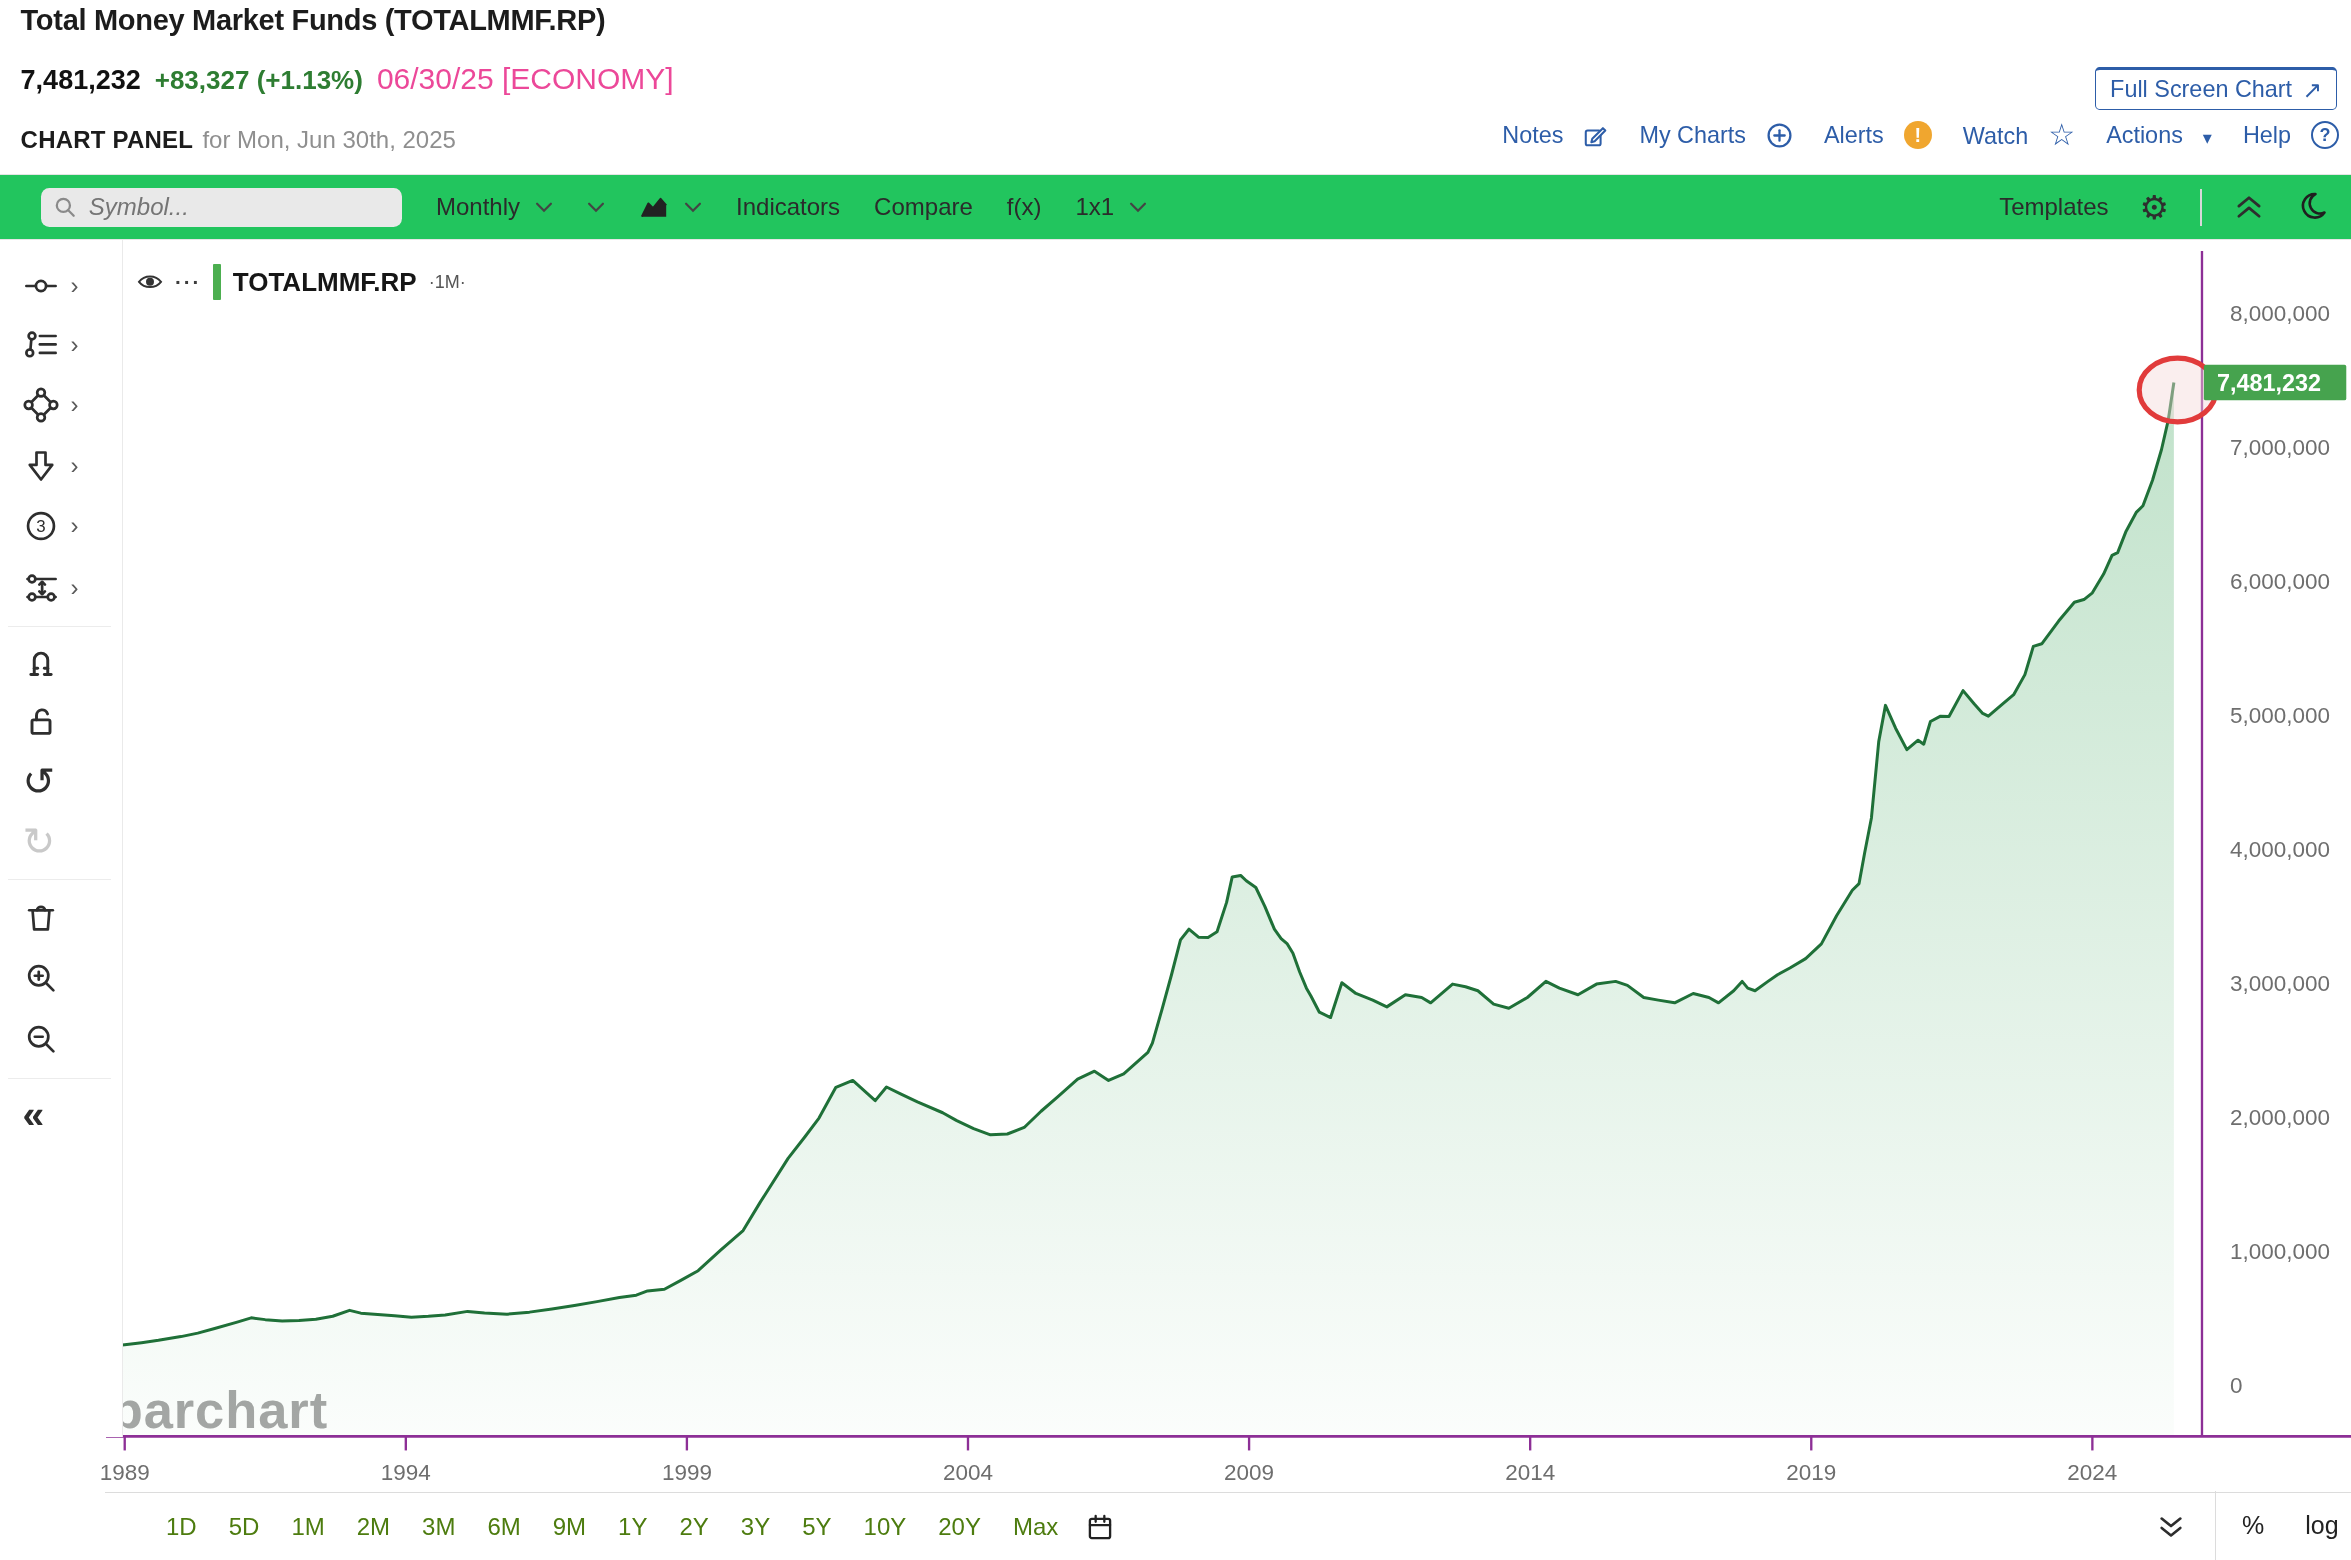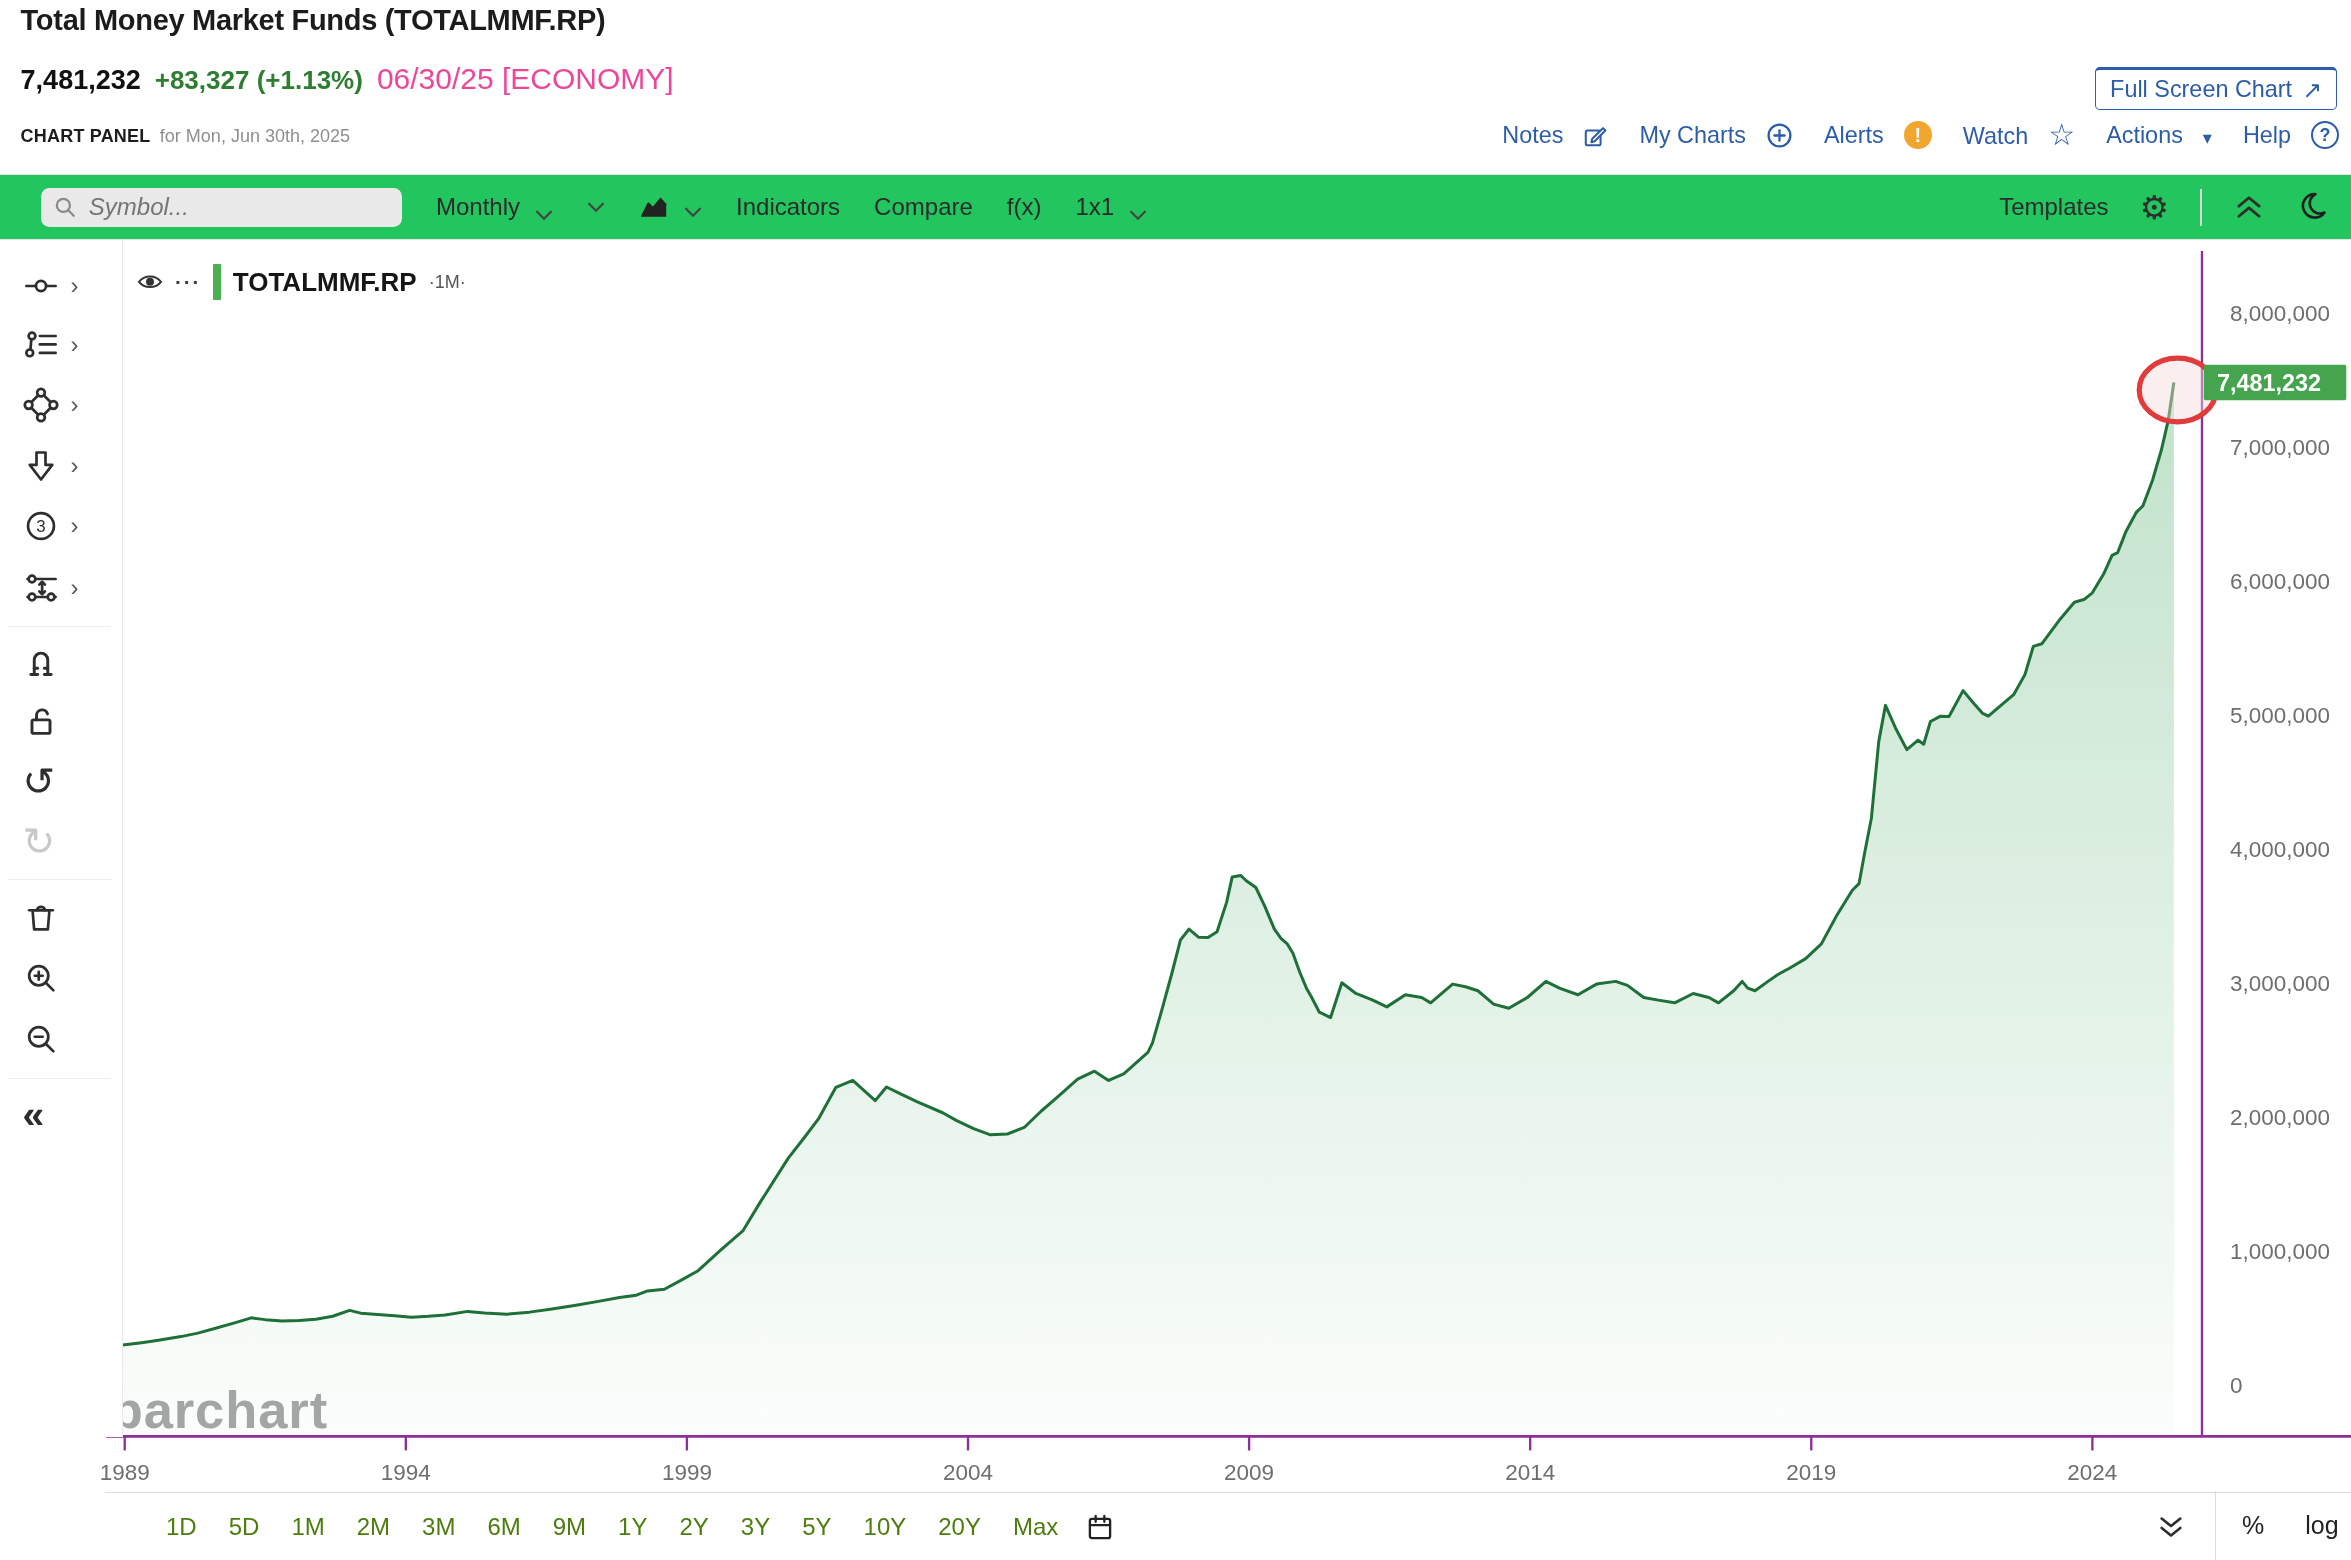--- a/index.html
+++ b/index.html
@@ -9,40 +9,40 @@
   svg{display:block}
 
   
   #page-title{left:20.6px;top:3.7px;font-size:29px;font-weight:bold;letter-spacing:-0.3px}
   #price-row{left:20.6px;top:62px;display:flex;gap:14px;align-items:baseline}
   .price{font-size:27px;font-weight:bold;color:#111}
   .chg{font-size:26px;font-weight:bold;color:#2e7d32}
   .qmeta{font-size:30px;color:#ec4899}
   #fs-btn{right:15px;top:67px;border:1.9px solid #2d5da8;border-top-width:3.7px;border-radius:4.7px;
           color:#2d5da8;font-size:23.4px;padding:5.6px 14px;display:flex;gap:10.3px;align-items:center;background:#fff;cursor:pointer}
-  #panel-row{left:20.6px;top:126px;display:flex;gap:9.4px;align-items:flex-start;font-size:18px}
+  #panel-row{left:20.6px;top:126px;display:flex;gap:9.4px;align-items:flex-start;font-size:24px}
   #panel-row .pl{font-weight:bold;letter-spacing:0.2px}
   #panel-row .pd{color:#8f8f8f}
   #header-links{right:13px;top:120px;display:flex;gap:31px;align-items:center}
   .hlink{display:flex;gap:20px;align-items:flex-end;color:#2d5da8;font-size:23.4px;cursor:pointer;white-space:nowrap}
   .badge-round{width:28px;height:28px;border-radius:50%;display:flex;align-items:center;justify-content:center;
                font-weight:bold;font-size:19.7px}
   .alert-b{background:#f0a62f;color:#fff}
   .help-b{border:2.3px solid #2d5da8;color:#2d5da8;width:24px;height:24px;font-size:18px}
   .glyph-star{font-size:30px;line-height:1}
   .glyph-caret{font-size:18px;padding-top:2.8px}
 
   
   #toolbar{left:0;right:0;top:174px;height:66px;display:flex;align-items:center;gap:34px;
            padding:0 24px 0 41px;border-top:1.9px solid #e4e4e4;border-bottom:1.9px solid #e6e6e6;background:#22c55e;box-sizing:border-box}
   .search{width:335px;height:39px;background:#e9e9e9;border-radius:8.4px;display:flex;align-items:center;
           gap:10.3px;padding:0 13px;flex:none}
   .search input{border:none;background:transparent;outline:none;font-style:italic;font-size:24px;color:#6d6d6d;
                 width:253px;font-family:inherit}
-  .titem{font-size:24px;color:#2b2b2b;display:flex;align-items:flex-end;gap:15px;cursor:pointer;white-space:nowrap}
+  .titem{font-size:24px;color:#2b2b2b;display:flex;align-items:center;gap:15px;cursor:pointer;white-space:nowrap}
   #tb-right{margin-left:auto;display:flex;align-items:center;gap:31px}
   .vdiv{width:1.9px;height:37px;background:#d8d8d8}
   .glyph-gear{font-size:33px;color:#2e2e2e;line-height:1}
 
   
   #sidebar{left:0;top:240px;width:122px;height:1197px;border-right:1.9px solid #eaeaea;background:#fff}
   .stool{position:absolute;left:22.5px;transform:translateY(-50%);display:flex;align-items:center;gap:12px;cursor:pointer}
   .schev{color:#5a5a5a;font-size:24px;line-height:1}
   .sdiv{position:absolute;left:7.5px;width:103px;border-top:1.9px solid #ececec}
   .sglyph{font-size:39px;line-height:1;color:#2e2e2e}

